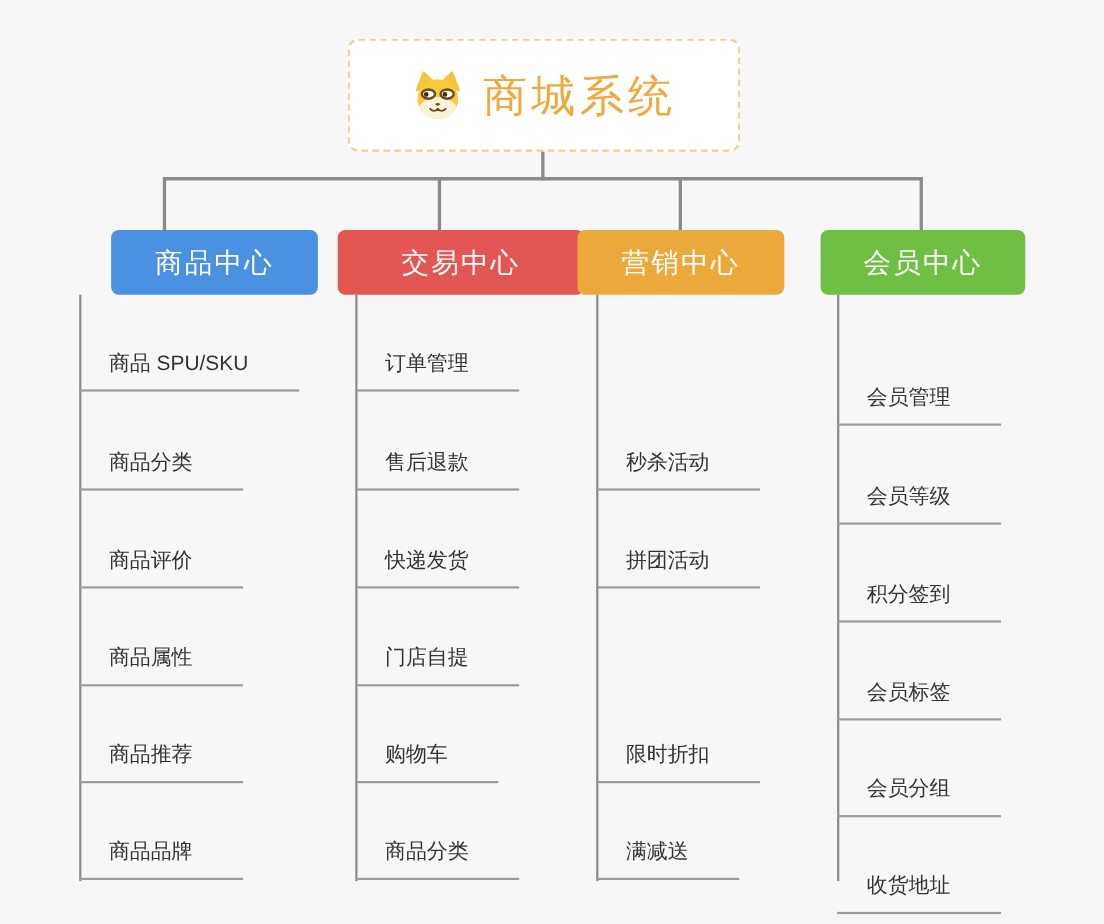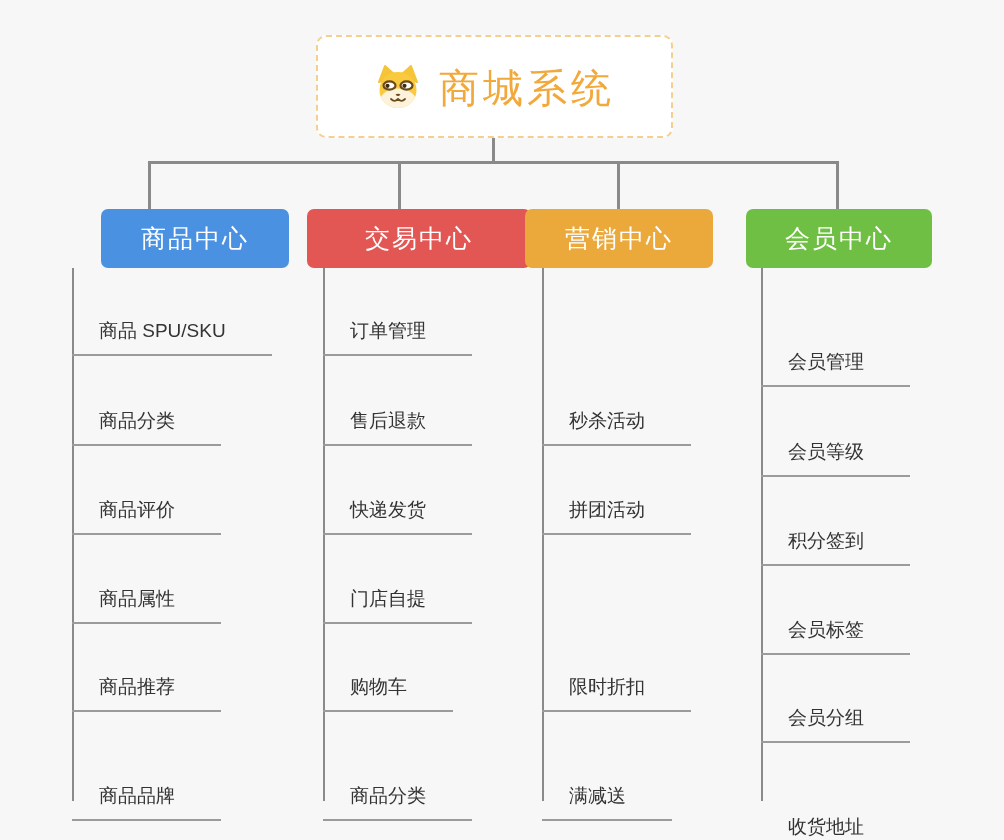--- a/index.html
+++ b/index.html
@@ -64,21 +64,21 @@
   }
   .leaf.col1{left:72px;}
   .leaf.col2{left:323px;}
   .leaf.col3{left:542px;}
   .leaf.col4{left:761px;margin-top:31px;}
   .leaf.row1{top:318px;}
   .leaf.row2{top:408px;}
   .leaf.row3{top:497px;}
   .leaf.row4{top:586px;}
   .leaf.row5{top:674px;}
-  .leaf.row6{top:783px;}
+  .leaf.row6{top:762px;}
 </style>
 </head>
 <body>
 
 <div class="canvas">
 
   <div class="conn root-stub"></div>
   <div class="conn bus"></div>
   <div class="conn drop drop-1"></div>
   <div class="conn drop drop-2"></div>

